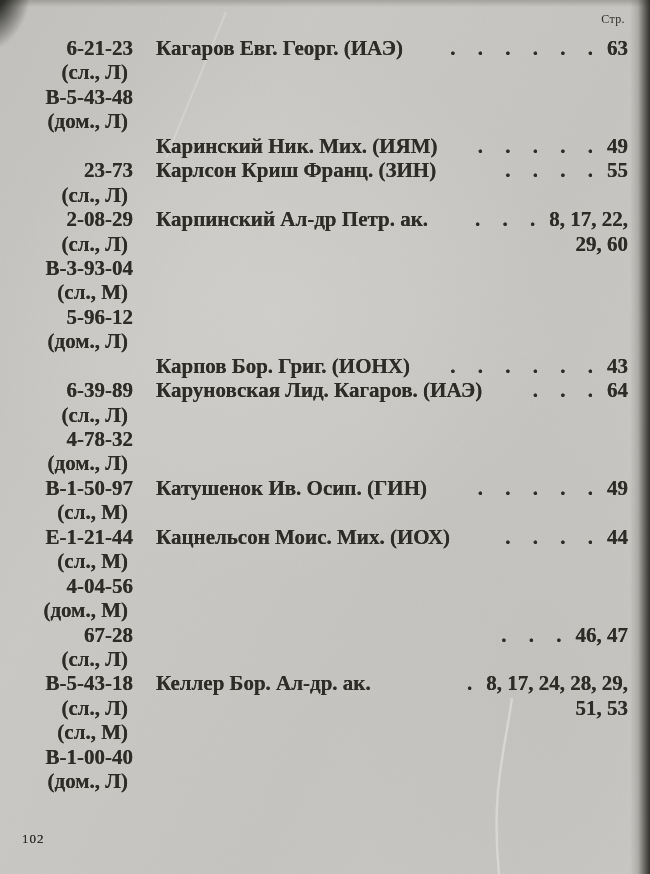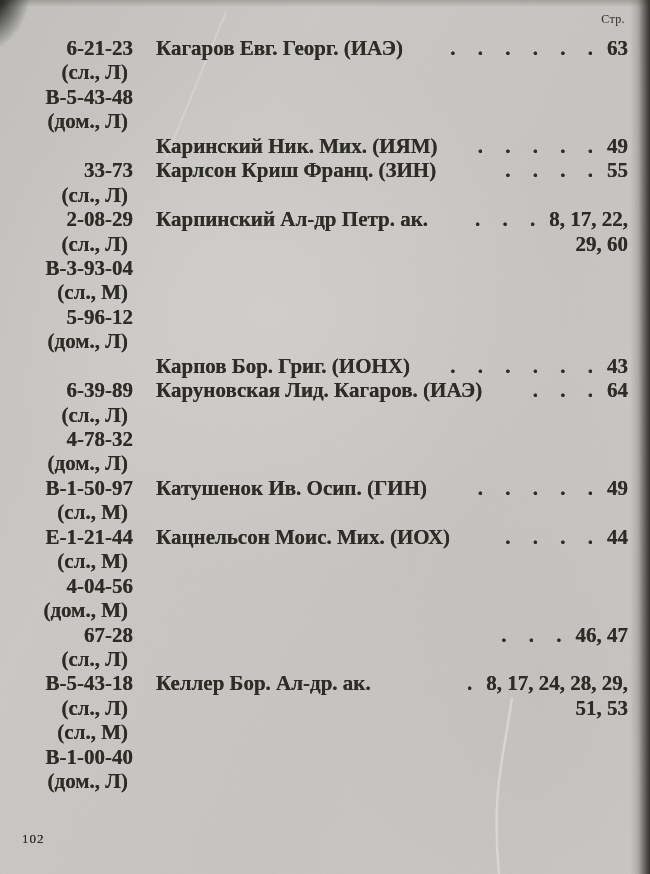--- a/index.html
+++ b/index.html
@@ -120,21 +120,21 @@
     <span class="cell-dots"></span>
     <span class="cell-pages"></span>
   </div>
       <div class="row">
     <span class="cell-left"></span>
     <span class="cell-name">Каринский Ник. Мих. (ИЯМ)</span>
     <span class="cell-dots">. . . . .</span>
     <span class="cell-pages">49</span>
   </div>
       <div class="row">
-    <span class="cell-left">33-73</span>
+    <span class="cell-left">23-73</span>
     <span class="cell-name">Карлсон Криш Франц. (ЗИН)</span>
     <span class="cell-dots">. . . .</span>
     <span class="cell-pages">55</span>
   </div>
       <div class="row">
     <span class="cell-left annotation">(сл., Л)</span>
     <span class="cell-name"></span>
     <span class="cell-dots"></span>
     <span class="cell-pages"></span>
   </div>

